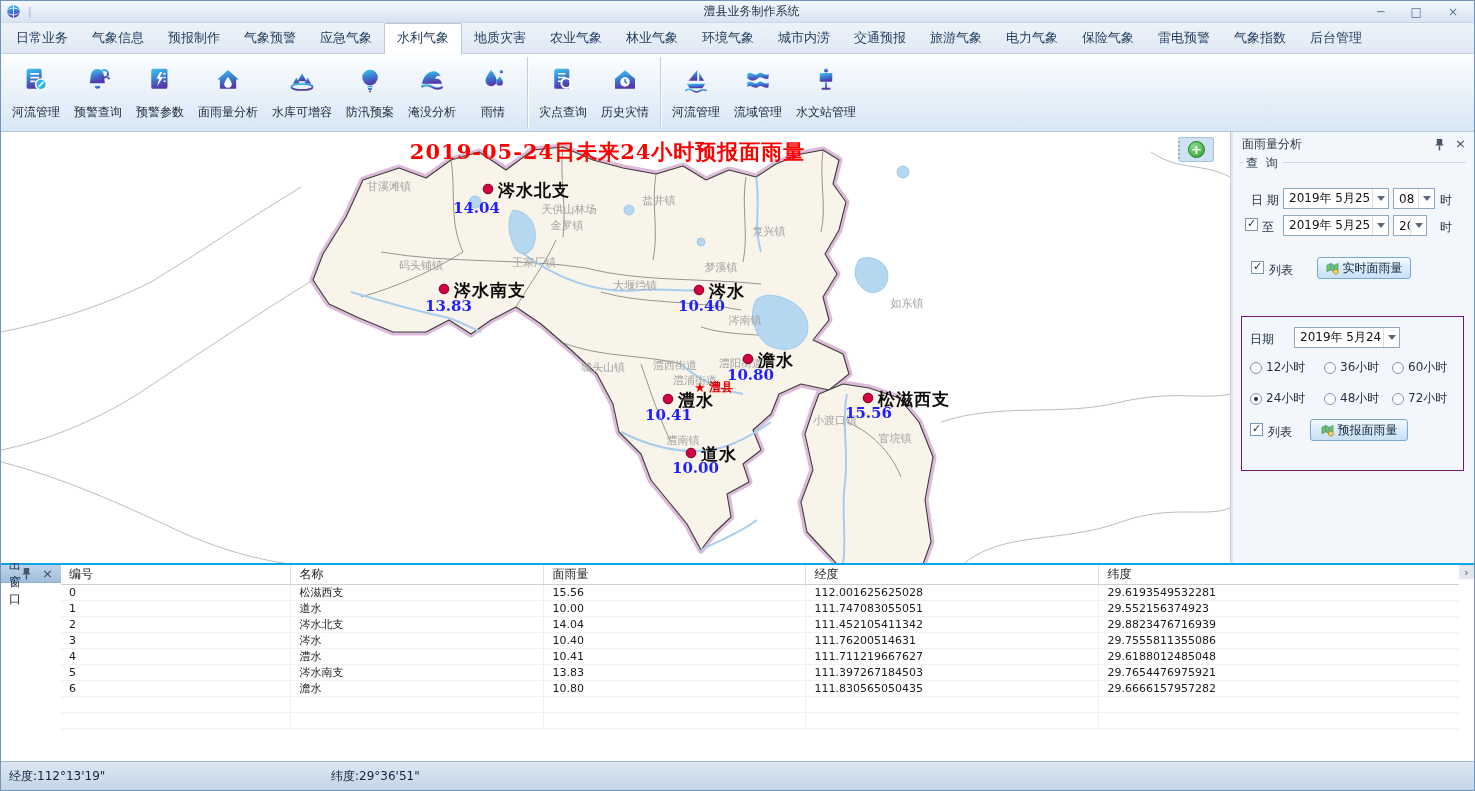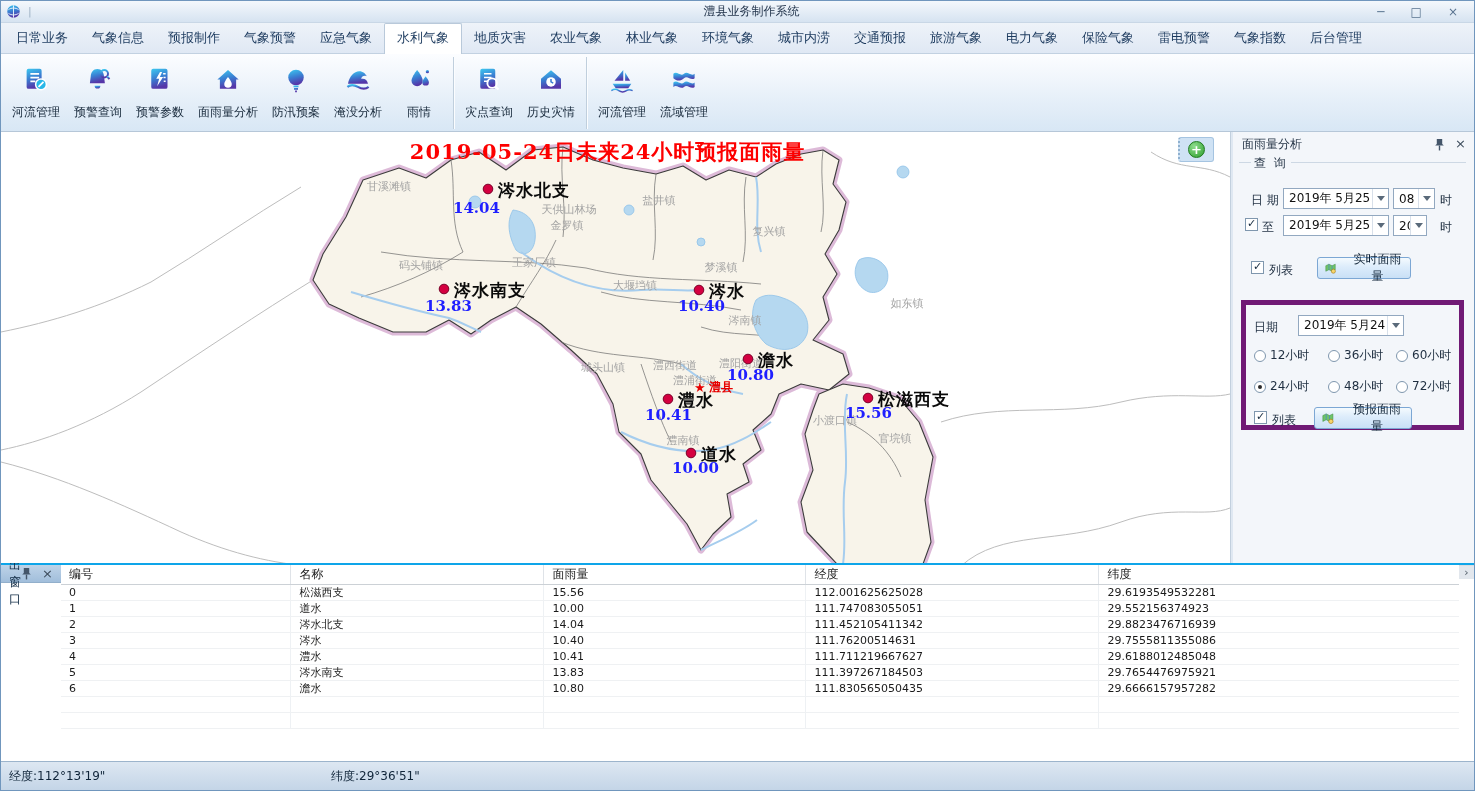--- a/index.html
+++ b/index.html
@@ -54,41 +54,41 @@
   .seat-name { font:bold 12px "DejaVu Sans",sans-serif; fill:#e60000; }
 
   .splitter { width:3px; flex:0 0 3px; background:#dfe8f2; border-left:1px solid #c2d0de; }
 
   
   .panel { flex:1; background:#f3f6fa; position:relative; font-size:12px; color:#1e2e40; }
   .panel-header { height:22px; display:flex; align-items:center; padding:2px 8px 0 9px; }
   .ph-icons { margin-left:auto; display:flex; gap:10px; align-items:center; color:#3c4c5c; }
   .ph-close { font-size:13px; line-height:12px; }
   .gb-label { position:absolute; top:23px; left:10px; background:#f3f6fa; padding:0 3px; z-index:1;
-    letter-spacing:2px;margin-left:8px; }
+    letter-spacing:2px; }
   .gb-topline { position:absolute; top:30px; left:6px; right:8px; border-top:1px solid #cdd8e4; }
   .abs { position:absolute; }
   .select { position:absolute; background:#fff; border:1px solid #92a8c0; height:21px;
     display:flex; align-items:center; padding-left:5px; font-size:12px; color:#111; }
   .sval { flex:1; white-space:nowrap; overflow:hidden; }
   .sarrow { width:16px; align-self:stretch; display:flex; align-items:center; justify-content:center;
     border-left:1px solid #d8e0ea; }
   .sarrow i { width:0; height:0; border:4px solid transparent; border-top:5px solid #5a6a7a; margin-top:4px; }
   .cb { width:13px; height:13px; background:#fff; border:1px solid #7f97ae; display:inline-flex;
     align-items:center; justify-content:center; font-size:11px; color:#13283d; }
   .cb.checked::after { content:"✓"; margin-top:-2px; font-weight:bold; }
   .radio-item { position:absolute; display:flex; gap:4px; align-items:center; }
   .radio { width:12px; height:12px; border:1px solid #7f97ae; border-radius:50%; background:#fff;
     position:relative; flex:0 0 12px; }
   .radio.sel::after { content:""; position:absolute; inset:3px; border-radius:50%; background:#2a2a2a; }
-  .pbtn { position:absolute; display:flex; align-items:center; justify-content:center; gap:16px;
+  .pbtn { position:absolute; display:flex; align-items:center; justify-content:center; gap:4px;
     background:linear-gradient(#f4fafe,#dcecfb 45%,#c9e0f6); border:1px solid #7ca7d4;
     border-radius:3px; font-size:12px; color:#0e2236; height:22px; padding:0 7px; }
-  .fbox { position:absolute; left:8px; right:10px; top:168px; height:130px;
-    border:5px solid #701a75; }
+  .fbox { position:absolute; left:8px; right:10px; top:184px; height:155px;
+    border:1px solid #701a75; }
 
   
   .output { height:198px; flex:0 0 198px; border-top:2px solid #0ea5e9; display:flex; background:#fff; }
   .out-header { height:18px; flex:0 0 18px; background:linear-gradient(#bed3e8,#a1bedb);
     border-bottom:1px solid #92afcb; display:flex; align-items:center; padding:0 8px;
     font-size:12px; color:#122c46; }
   .out-body { flex:1; overflow:hidden; }
   table { border-collapse:collapse; table-layout:fixed; width:1473px; font-size:11px; }
   th { text-align:left; font-weight:normal; font-size:12px; height:19px; padding:0 0 0 8px;
     border-right:1px solid #dfe3e8; border-bottom:1px solid #ccd1d6; color:#1a1a1a; white-space:nowrap; }
@@ -186,20 +186,29 @@
       </div>
       <div class="tb-item">
         <span><svg viewBox="0 0 24 24">
             <path d="M3.5 11.5L12 4l8.5 7.5h-2V19h-13v-7.5z" fill="url(#tg)"></path>
             <path d="M12 9.5s-3 3.7-3 5.6a3 3 0 006 0c0-1.9-3-5.6-3-5.6z" fill="#fff"></path>
           </svg></span>
         <span class="tb-label">面雨量分析</span>
       </div>
       <div class="tb-item">
         <span><svg viewBox="0 0 24 24">
+            <path d="M8.5 13l3.5-6.5L15.5 13z" fill="url(#tg)"></path>
+            <path d="M4.8 15l2.7-5L10.2 15z" fill="url(#tg)"></path>
+            <path d="M13.8 15l2.7-5L19.2 15z" fill="url(#tg)"></path>
+            <ellipse cx="12" cy="17.5" rx="8.5" ry="2.4" fill="none" stroke="url(#tg)" stroke-width="1.4"></ellipse>
+          </svg></span>
+        <span class="tb-label">水库可增容</span>
+      </div>
+      <div class="tb-item">
+        <span><svg viewBox="0 0 24 24">
             <circle cx="12" cy="10" r="6.2" fill="url(#tg)"></circle>
             <path d="M10 17h4M10.4 19h3.2M11.3 21h1.4" stroke="url(#tg)" stroke-width="1.4" fill="none"></path>
           </svg></span>
         <span class="tb-label">防汛预案</span>
       </div>
       <div class="tb-item">
         <span><svg viewBox="0 0 24 24">
             <path d="M4 15c1-6 5-10 9-10 3 0 5 2 6 4-2-1-4 0-4.5 2 3-.5 5 1 5.5 4z" fill="url(#tg)"></path>
             <path d="M3.5 17.5c2.5-2 5-2 8.5 0s6 2 8.5 0" stroke="url(#tg)" stroke-width="1.8" fill="none"></path>
           </svg></span>
@@ -240,20 +249,29 @@
             <path d="M3.5 20.5c2-1.4 4-1.4 6 0s4 1.4 6 0 3-1 5 0" stroke="url(#tg)" stroke-width="1.2" fill="none"></path>
           </svg></span>
         <span class="tb-label">河流管理</span>
       </div>
       <div class="tb-item">
         <span><svg viewBox="0 0 24 24">
             <path d="M3.5 7c2.8-2.5 5.7 2.5 8.5 0s5.7 2.5 8.5 0v3.5c-2.8 2.5-5.7-2.5-8.5 0s-5.7 2.5-8.5 0z" fill="url(#tg)"></path>
             <path d="M3.5 14c2.8-2.5 5.7 2.5 8.5 0s5.7 2.5 8.5 0v3.5c-2.8 2.5-5.7-2.5-8.5 0s-5.7-2.5-8.5 0z" fill="url(#tg)"></path>
           </svg></span>
         <span class="tb-label">流域管理</span>
+      </div>
+      <div class="tb-item">
+        <span><svg viewBox="0 0 24 24">
+            <circle cx="12" cy="4.3" r="1.6" fill="url(#tg)"></circle>
+            <rect x="7" y="6.3" width="10" height="7" rx="1" fill="url(#tg)"></rect>
+            <path d="M12 13.3V19M8.5 19h7" stroke="url(#tg)" stroke-width="1.5" fill="none"></path>
+            <path d="M6.8 16H5M19 16h-1.8" stroke="url(#tg)" stroke-width="1.2" fill="none"></path>
+          </svg></span>
+        <span class="tb-label">水文站管理</span>
       </div>
     </div>
 
   <div class="main">
     <div class="map-area">
       <svg id="mapsvg" width="1229" height="434" viewBox="0 0 1229 434">
 
         <g stroke="#bdbdbd" stroke-width="1" fill="none">
           <path d="M300,55 C250,85 200,120 150,150 C100,175 50,190 0,200"></path>
           <path d="M312,148 C260,180 200,220 140,260 C90,292 40,310 0,318"></path>

